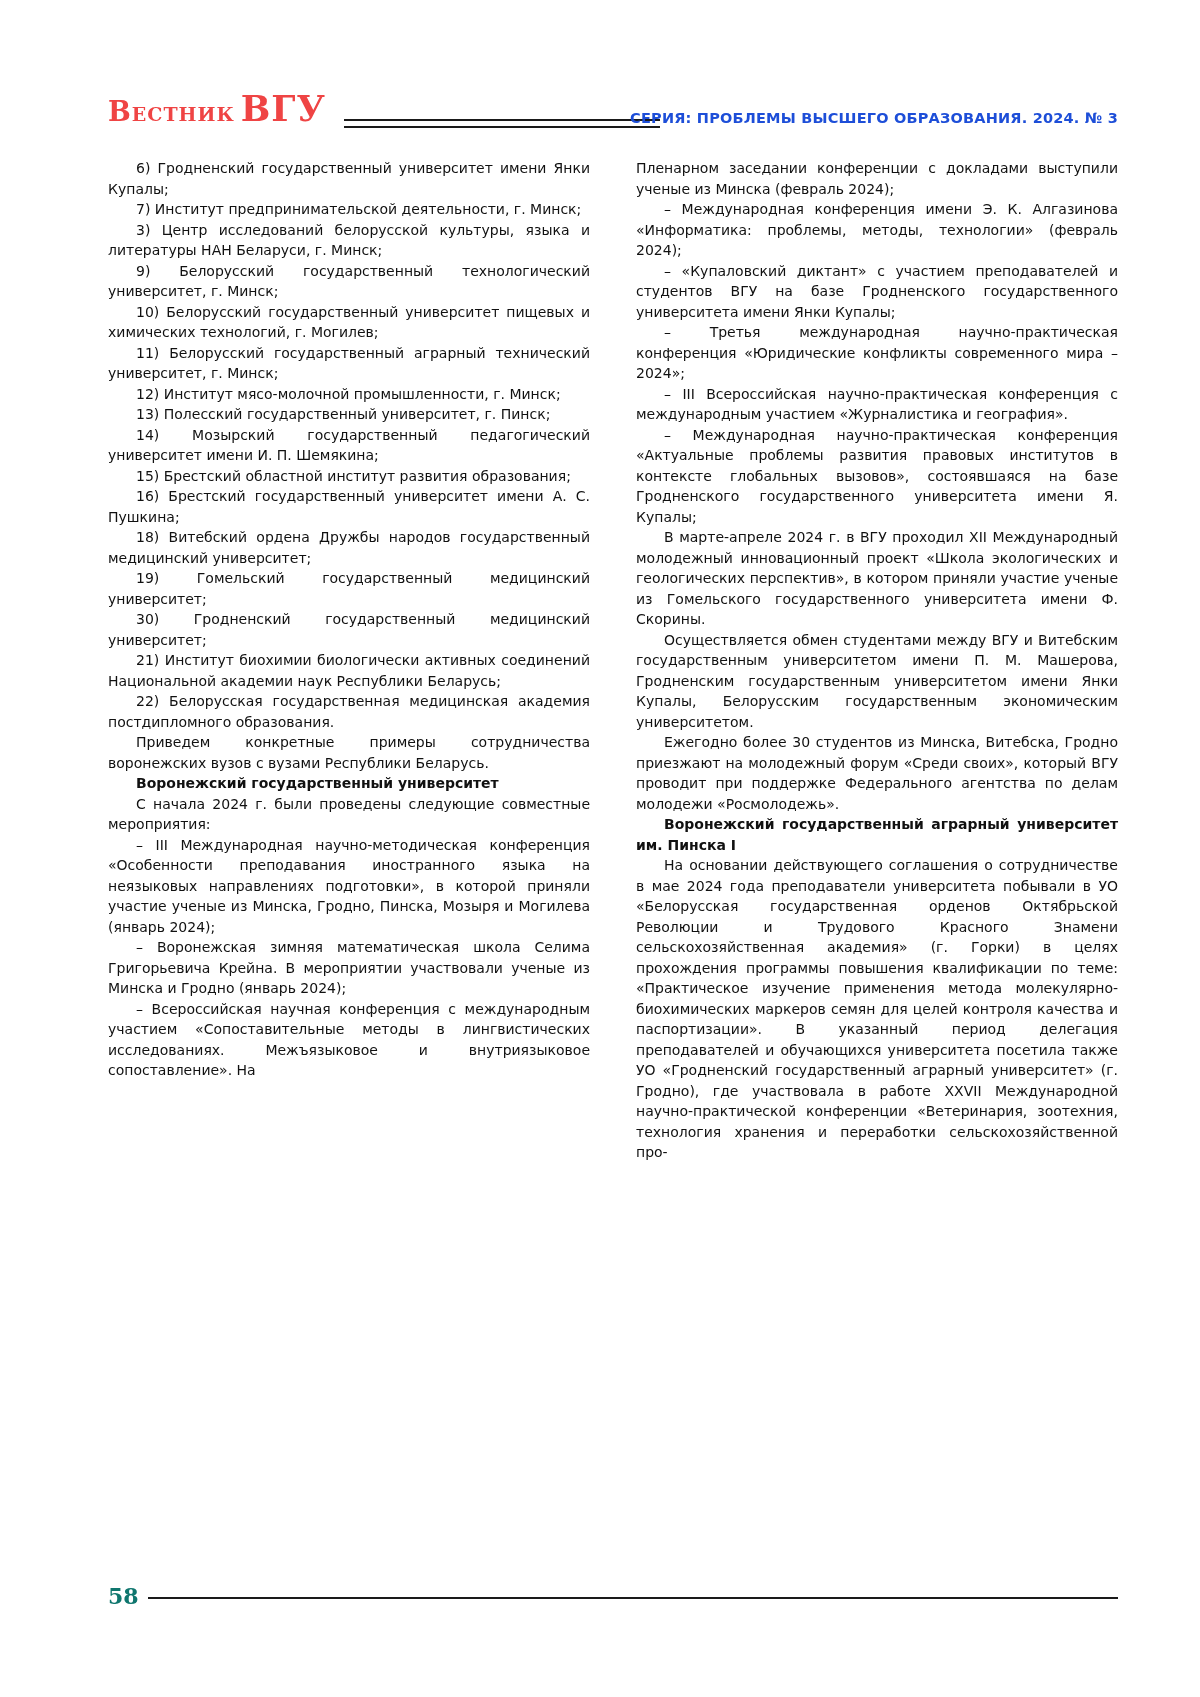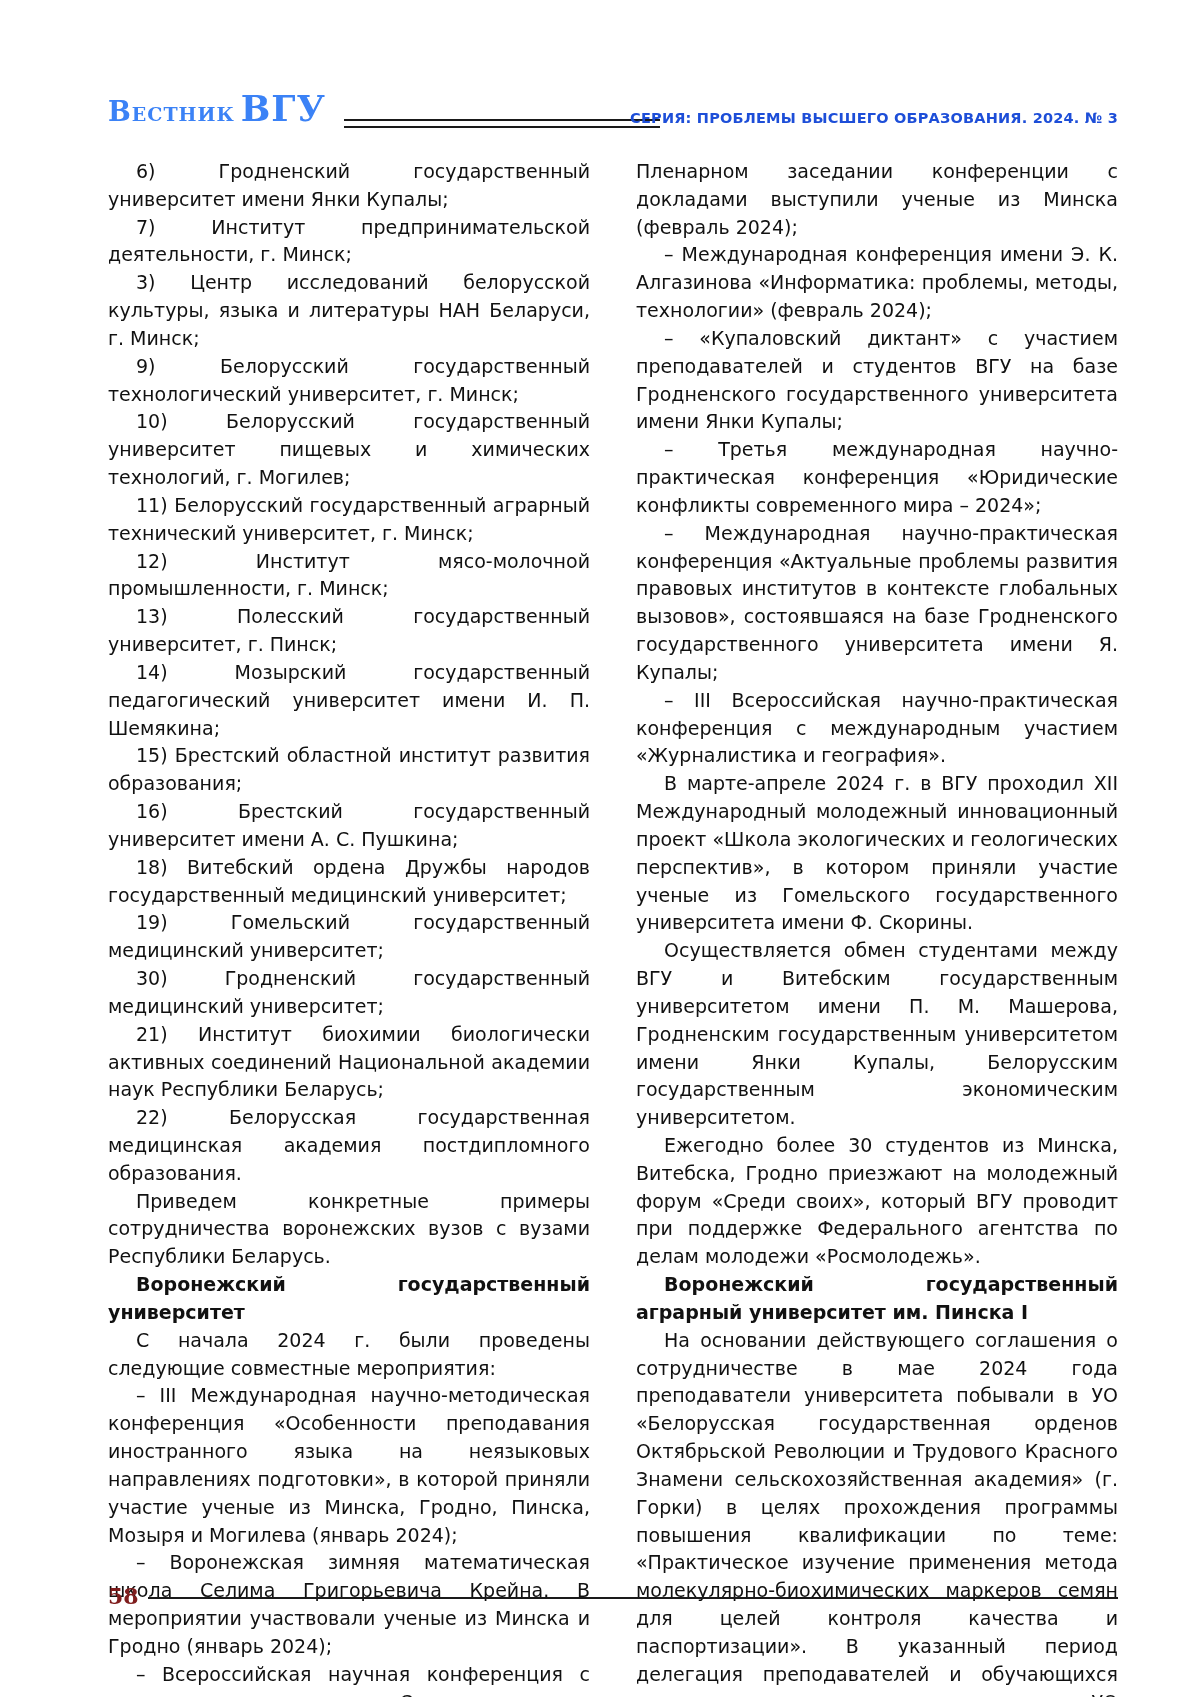--- a/index.html
+++ b/index.html
@@ -34,21 +34,21 @@
     height: 52px;
   }
   .masthead {
     position: absolute;
     left: 0;
     top: 0;
     white-space: nowrap;
     font-family: "DejaVu Serif", serif;
     font-weight: bold;
     letter-spacing: 0.5px;
-    color: #3b82f6;
+    color: #ef4444;
   }
   .masthead .m-vestnik {
     font-size: 27px;
     font-variant: small-caps;
     letter-spacing: 1px;
   }
   .masthead .m-vgu {
     font-size: 35px;
     font-variant: small-caps;
     letter-spacing: 1px;
@@ -82,21 +82,21 @@
     top: 158px;
     width: 1010px;
     display: flex;
     gap: 46px;
   }
   .col {
     width: 482px;
   }
   p {
     margin: 0;
-    font-size: 19px;
+    font-size: 14px;
     line-height: 1.465;
     text-align: justify;
     text-justify: inter-word;
     text-indent: 28px;
     hyphens: manual;
   }
   p.noindent { text-indent: 0; }
   p.center-bold {
     font-weight: bold;
     text-indent: 28px;
@@ -110,21 +110,21 @@
     width: 1010px;
     height: 28px;
   }
   .page-number {
     position: absolute;
     left: 0;
     top: 0;
     font-family: "DejaVu Serif", serif;
     font-size: 22px;
     font-weight: bold;
-    color: #7f1d1d;
+    color: #0f766e;
   }
   .footer-rule {
     position: absolute;
     left: 40px;
     top: 14px;
     width: 970px;
     border-top: 2px solid #1a1a1a;
   }
 </style>
 </head>
@@ -165,22 +165,22 @@
       <p>– III Международная научно-методическая конференция «Особенности преподавания иностранного языка на неязыковых направлениях подготовки», в которой приняли участие ученые из Минска, Гродно, Пинска, Мозыря и Могилева (январь 2024);</p>
       <p>– Воронежская зимняя математическая школа Селима Григорьевича Крейна. В мероприятии участвовали ученые из Минска и Гродно (январь 2024);</p>
       <p>– Всероссийская научная конференция с международным участием «Сопоставительные методы в лингвистических исследованиях. Межъязыковое и внутриязыковое сопоставление». На</p>
     </div>
 
     <div class="col">
       <p class="noindent">Пленарном заседании конференции с докладами выступили ученые из Минска (февраль 2024);</p>
       <p>– Международная конференция имени Э. К. Алгазинова «Информатика: проблемы, методы, технологии» (февраль 2024);</p>
       <p>– «Купаловский диктант» с участием преподавателей и студентов ВГУ на базе Гродненского государственного университета имени Янки Купалы;</p>
       <p>– Третья международная научно-практическая конференция «Юридические конфликты современного мира – 2024»;</p>
+      <p>– III Всероссийская научно-практическая конференция с международным участием «Журналистика и география».</p>
       <p>– Международная научно-практическая конференция «Актуальные проблемы развития правовых институтов в контексте глобальных вызовов», состоявшаяся на базе Гродненского государственного университета имени Я. Купалы;</p>
-      <p>– III Всероссийская научно-практическая конференция с международным участием «Журналистика и география».</p>
       <p>В марте-апреле 2024 г. в ВГУ проходил XII Международный молодежный инновационный проект «Школа экологических и геологических перспектив», в котором приняли участие ученые из Гомельского государственного университета имени Ф. Скорины.</p>
       <p>Осуществляется обмен студентами между ВГУ и Витебским государственным университетом имени П. М. Машерова, Гродненским государственным университетом имени Янки Купалы, Белорусским государственным экономическим университетом.</p>
       <p>Ежегодно более 30 студентов из Минска, Витебска, Гродно приезжают на молодежный форум «Среди своих», который ВГУ проводит при поддержке Федерального агентства по делам молодежи «Росмолодежь».</p>
       <p class="center-bold">Воронежский государственный аграрный университет им. Пинска I</p>
       <p>На основании действующего соглашения о сотрудничестве в мае 2024 года преподаватели университета побывали в УО «Белорусская государственная орденов Октябрьской Революции и Трудового Красного Знамени сельскохозяйственная академия» (г. Горки) в целях прохождения программы повышения квалификации по теме: «Практическое изучение применения метода молекулярно-биохимических маркеров семян для целей контроля качества и паспортизации». В указанный период делегация преподавателей и обучающихся университета посетила также УО «Гродненский государственный аграрный университет» (г. Гродно), где участвовала в работе XXVII Международной научно-практической конференции «Ветеринария, зоотехния, технология хранения и переработки сельскохозяйственной про-</p>
     </div>
 
   </div>
 
   <div class="footer">

